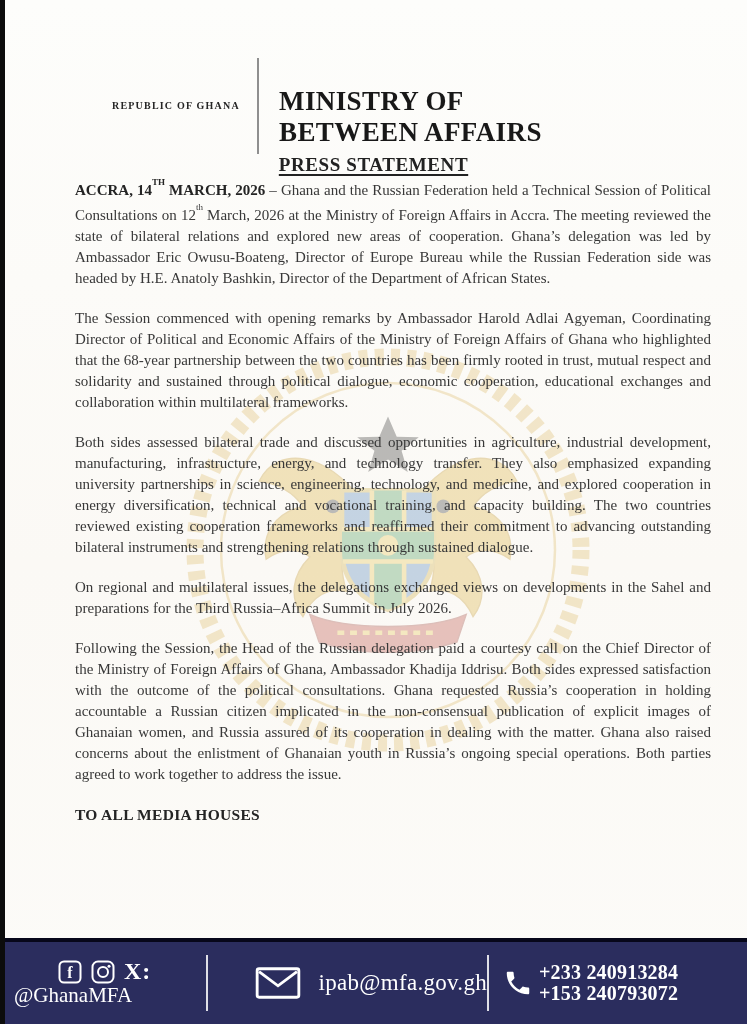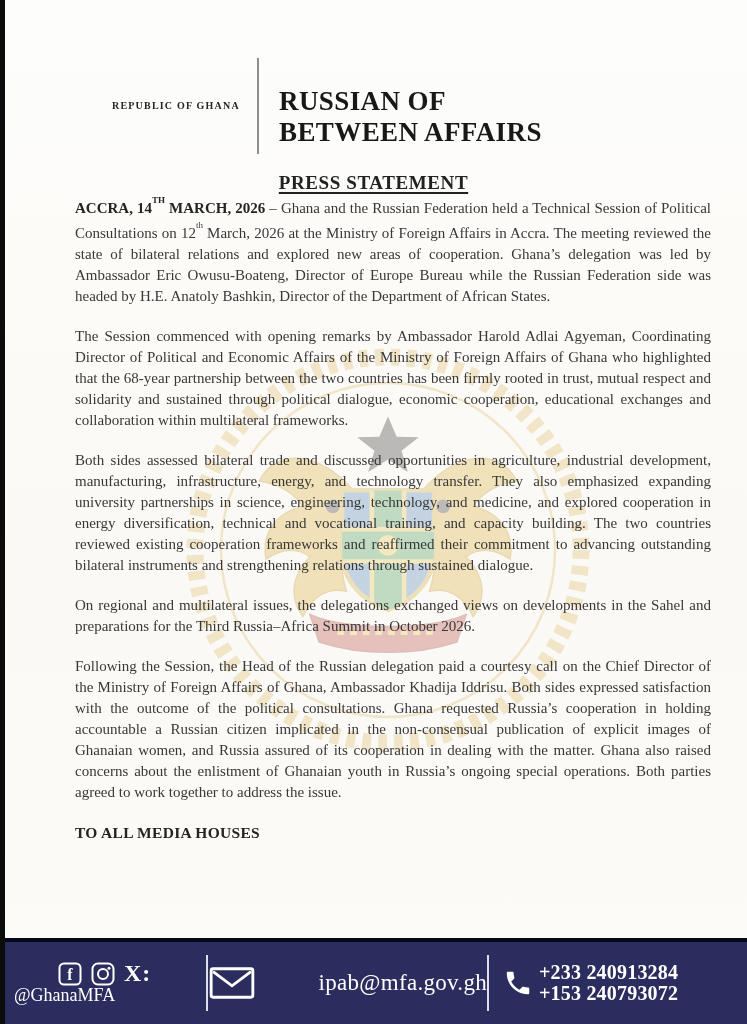--- a/index.html
+++ b/index.html
@@ -26,42 +26,42 @@
   
   .content{position:relative;z-index:1;}
   .letterhead{display:flex;align-items:stretch;padding:54px 0 0 95px;}
   .crest-block{width:140px;display:flex;flex-direction:row;align-items:center;gap:17px;}
   .crest-block svg{width:118px;height:100px;}
   .republic-caption{font-size:10px;font-weight:bold;letter-spacing:1.2px;color:#252525;margin-top:3px;white-space:nowrap;}
   .head-divider{width:2px;background:#8f8f8f;margin:4px 20px 0 22px;}
   .ministry-title{align-self:center;font-size:27px;font-weight:bold;line-height:1.14;letter-spacing:.4px;color:#181818;padding-top:26px;}
 
   
-  .title{margin-top:18px;text-align:center;font-size:19px;font-weight:bold;letter-spacing:.6px;color:#222;
+  .title{text-align:center;font-size:19px;font-weight:bold;letter-spacing:.6px;color:#222;
          text-decoration:underline;text-decoration-thickness:1.5px;text-underline-offset:3px;}
   .subject{margin:16px auto 0;max-width:618px;text-align:center;font-size:15.5px;font-weight:bold;line-height:1.5;color:#222;
          text-decoration:underline;text-decoration-thickness:1.5px;text-underline-offset:3px;}
 
   
   .body-text{padding:0 36px 0 75px;font-size:15px;line-height:21px;text-align:justify;}
   .body-text p{margin:0 0 19px;}
   .b{font-weight:bold;color:#242424;}
   .ord{font-size:60%;position:relative;top:-0.5em;}
   .closing{padding:2px 36px 0 75px;font-size:15.5px;font-weight:bold;letter-spacing:.3px;color:#242424;}
 
   
   .footer{position:absolute;left:0;right:0;bottom:0;height:86px;z-index:5;
           background:var(--footer-bg);border-top:4px solid #07071a;
           display:flex;align-items:center;color:#fff;}
   .f-divider{width:2px;height:56px;background:rgba(255,255,255,.85);}
   .f-social{width:206px;display:flex;flex-direction:column;justify-content:center;padding-left:14px;}
   .f-icons{display:flex;align-items:center;gap:9px;margin-left:44px;}
   .f-x-label{font-size:24px;font-weight:bold;letter-spacing:1px;}
-  .f-handle{font-size:18px;margin-top:-2px;}
-  .f-email{flex:1;display:flex;align-items:center;justify-content:space-between;gap:16px;}
+  .f-handle{font-size:21px;margin-top:-2px;}
+  .f-email{flex:1;display:flex;align-items:center;justify-content:flex-end;gap:16px;}
   .f-email-text{font-size:23px;letter-spacing:.3px;}
   .f-phone{width:258px;display:flex;align-items:center;gap:6px;padding-left:14px;}
   .f-phone-nums{font-size:20px;font-weight:bold;line-height:21px;letter-spacing:.2px;white-space:nowrap;}
 </style>
 </head>
 <body>
 
 <svg width="0" height="0" style="position:absolute" aria-hidden="true">
   <defs>
     <symbol id="ghana-crest" viewBox="0 0 120 110">
@@ -106,32 +106,32 @@
 
     <div class="letterhead">
       <div class="crest-block">
         <svg viewBox="0 0 120 110">
             <use href="#ghana-crest"></use>
           </svg>
         <div class="republic-caption">REPUBLIC OF GHANA</div>
       </div>
       <div class="head-divider"></div>
       <div class="ministry-title">
-        <div>RUSSIAN OF</div>
+        <div>MINISTRY OF</div>
         <div>BETWEEN AFFAIRS</div>
       </div>
     </div>
 
     <div class="title">PRESS STATEMENT</div>
 
     <div class="body-text">
       <p><span class="b">ACCRA, 14</span><sup class="ord b">TH</sup><span class="b"> MARCH, 2026</span><span> – </span><span>Ghana and the Russian Federation held a Technical Session of Political Consultations on 12</span><sup class="ord">th</sup><span> March, 2026 at the Ministry of Foreign Affairs in Accra. The meeting reviewed the state of bilateral relations and explored new areas of cooperation. Ghana’s delegation was led by Ambassador Eric Owusu-Boateng, Director of Europe Bureau while the Russian Federation side was headed by H.E. Anatoly Bashkin, Director of the Department of African States.</span></p>
       <p>The Session commenced with opening remarks by Ambassador Harold Adlai Agyeman, Coordinating Director of Political and Economic Affairs of the Ministry of Foreign Affairs of Ghana who highlighted that the 68-year partnership between the two countries has been firmly rooted in trust, mutual respect and solidarity and sustained through political dialogue, economic cooperation, educational exchanges and collaboration within multilateral frameworks.</p>
       <p>Both sides assessed bilateral trade and discussed opportunities in agriculture, industrial development, manufacturing, infrastructure, energy, and technology transfer. They also emphasized expanding university partnerships in science, engineering, technology, and medicine, and explored cooperation in energy diversification, technical and vocational training, and capacity building. The two countries reviewed existing cooperation frameworks and reaffirmed their commitment to advancing outstanding bilateral instruments and strengthening relations through sustained dialogue.</p>
-      <p>On regional and multilateral issues, the delegations exchanged views on developments in the Sahel and preparations for the Third Russia–Africa Summit in October 2026.</p>
+      <p>On regional and multilateral issues, the delegations exchanged views on developments in the Sahel and preparations for the Third Russia–Africa Summit in July 2026.</p>
       <p>Following the Session, the Head of the Russian delegation paid a courtesy call on the Chief Director of the Ministry of Foreign Affairs of Ghana, Ambassador Khadija Iddrisu. Both sides expressed satisfaction with the outcome of the political consultations. Ghana requested Russia’s cooperation in holding accountable a Russian citizen implicated in the non-consensual publication of explicit images of Ghanaian women, and Russia assured of its cooperation in dealing with the matter. Ghana also raised concerns about the enlistment of Ghanaian youth in Russia’s ongoing special operations. Both parties agreed to work together to address the issue.</p>
     </div>
 
     <div class="closing">TO ALL MEDIA HOUSES</div>
   </div>
 
   <div class="footer">
     <div class="f-social">
       <div class="f-icons">
         <svg width="24" height="24" viewBox="0 0 24 24">

